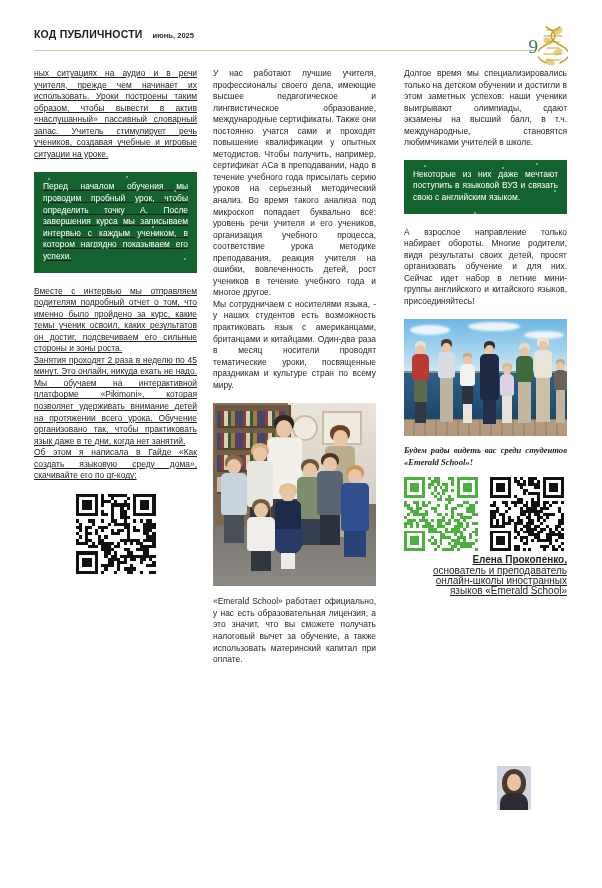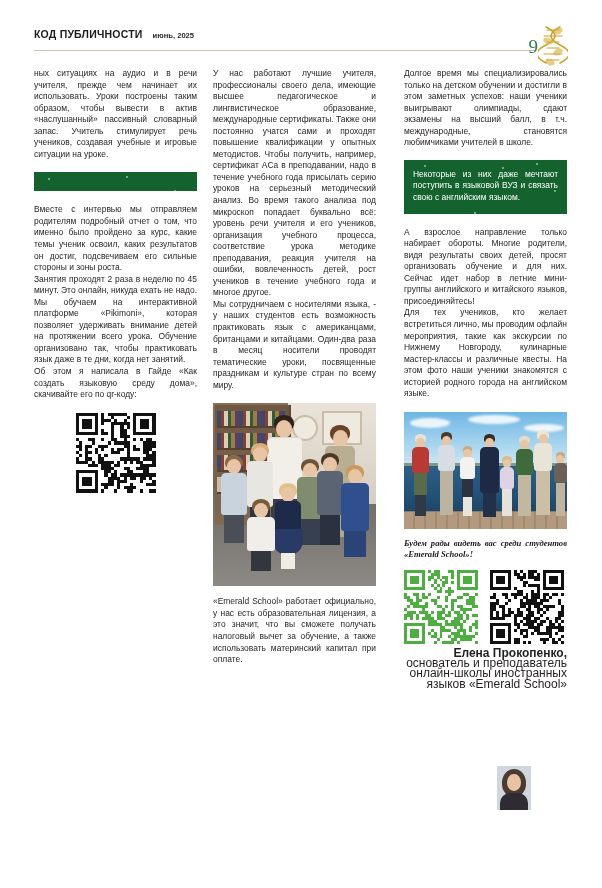--- a/index.html
+++ b/index.html
@@ -65,21 +65,21 @@
     width: 30px;
     height: 46px;
   }
 
   
   .col {
     position: absolute;
     top: 68px;
     width: 163px;
   }
-  #col-1 { left: 34px; }
+  #col-1 { left: 34px; text-decoration: underline; }
   #col-2 { left: 213px; }
   #col-3 { left: 404px; }
 
   p.body-text {
     margin: 0 0 0 0;
     font-size: 8.45px;
     line-height: 11.55px;
     text-align: justify;
     text-justify: inter-word;
     hyphens: manual;
@@ -217,23 +217,24 @@
     line-height: 11.4px;
     font-weight: bold;
     font-style: italic;
     color: #1c1c1c;
     text-align: justify;
     font-family: "Liberation Serif", serif;
   }
   #bio-block {
     margin-top: 4px;
     text-align: right;
-    font-size: 12px;
+    font-size: 10px;
     line-height: 10.4px;
     color: #231f20;
+    text-decoration: underline;
   }
   #bio-name { font-weight: bold; }
 
   #avatar {
     position: absolute;
     right: 12px;
     bottom: 0px;
     width: 34px;
     height: 44px;
     overflow: hidden;
@@ -292,20 +293,21 @@
   <p class="body-text">ных ситуациях на аудио и в речи учителя, прежде чем начинает их использовать. Уроки построены таким образом, чтобы вывести в актив «наслушанный» пассивный словарный запас. Учитель стимулирует речь учеников, создавая учебные и игровые ситуации на уроке.</p>
 
   <div class="callout" id="callout-1">
     <span class="sparkle" style="left:14px;top:6px"></span>
     <span class="sparkle" style="left:92px;top:4px"></span>
     <span class="sparkle" style="left:140px;top:18px"></span>
     <span class="sparkle" style="left:30px;top:38px"></span>
     <span class="sparkle" style="left:118px;top:54px"></span>
     <span class="sparkle" style="left:60px;top:74px"></span>
     <span class="sparkle" style="left:150px;top:86px"></span>
+    <span>Перед началом обучения мы проводим пробный урок, чтобы определить точку А. После завершения курса мы записываем интервью с каждым учеником, в котором наглядно показываем его успехи.</span>
   </div>
 
   <p class="body-text">Вместе с интервью мы отправляем родителям подробный отчет о том, что именно было пройдено за курс, какие темы ученик освоил, каких результатов он достиг, подсвечиваем его сильные стороны и зоны роста.</p>
   <p class="body-text">Занятия проходят 2 раза в неделю по 45 минут. Это онлайн, никуда ехать не надо. Мы обучаем на интерактивной платформе «Pikimoni», которая позволяет удерживать внимание детей на протяжении всего урока. Обучение организовано так, чтобы практиковать язык даже в те дни, когда нет занятий.</p>
   <p class="body-text">Об этом я написала в Гайде «Как создать языковую среду дома», скачивайте его по qr-коду:</p>
 
   <div class="qr" id="qr-guide">
       <div class="qr-grid" style="grid-template-columns: repeat(25, 1fr); grid-template-rows: repeat(25, 1fr); color: rgb(17, 17, 17);">
         <div class="qr-cell-on"></div>
         <div class="qr-cell-on"></div>
@@ -1023,21 +1025,20 @@
     <span class="sparkle" style="left:20px;top:5px"></span>
     <span class="sparkle" style="left:98px;top:7px"></span>
     <span class="sparkle" style="left:132px;top:3px"></span>
     <span class="sparkle" style="left:46px;top:26px"></span>
     <span class="sparkle" style="left:150px;top:30px"></span>
     <span class="sparkle" style="left:70px;top:52px"></span>
     <span>Некоторые из них даже мечтают поступить в языковой ВУЗ и связать свою с английским языком.</span>
   </div>
 
   <p class="body-text">А взрослое направление только набирает обороты. Многие родители, видя результаты своих детей, просят организовать обучение и для них. Сейчас идет набор в летние мини-группы английского и китайского языков, присоединяйтесь!</p>
-  <p class="body-text">Для тех учеников, кто желает встретиться лично, мы проводим офлайн мероприятия, такие как экскурсии по Нижнему Новгороду, кулинарные мастер-классы и различные квесты. На этом фото наши ученики знакомятся с историей родного города на английском языке.</p>
 
   <div class="photo" id="photo-pier">
     <div class="ph-sky"></div>
     <div class="ph-cloud" style="left:6px;top:6px;width:40px;height:10px"></div>
     <div class="ph-cloud" style="left:64px;top:3px;width:52px;height:9px"></div>
     <div class="ph-cloud" style="left:120px;top:12px;width:40px;height:8px"></div>
     <div class="ph-farshore"></div>
     <div class="ph-water"></div>
     <div class="ph-deck"></div>
 

